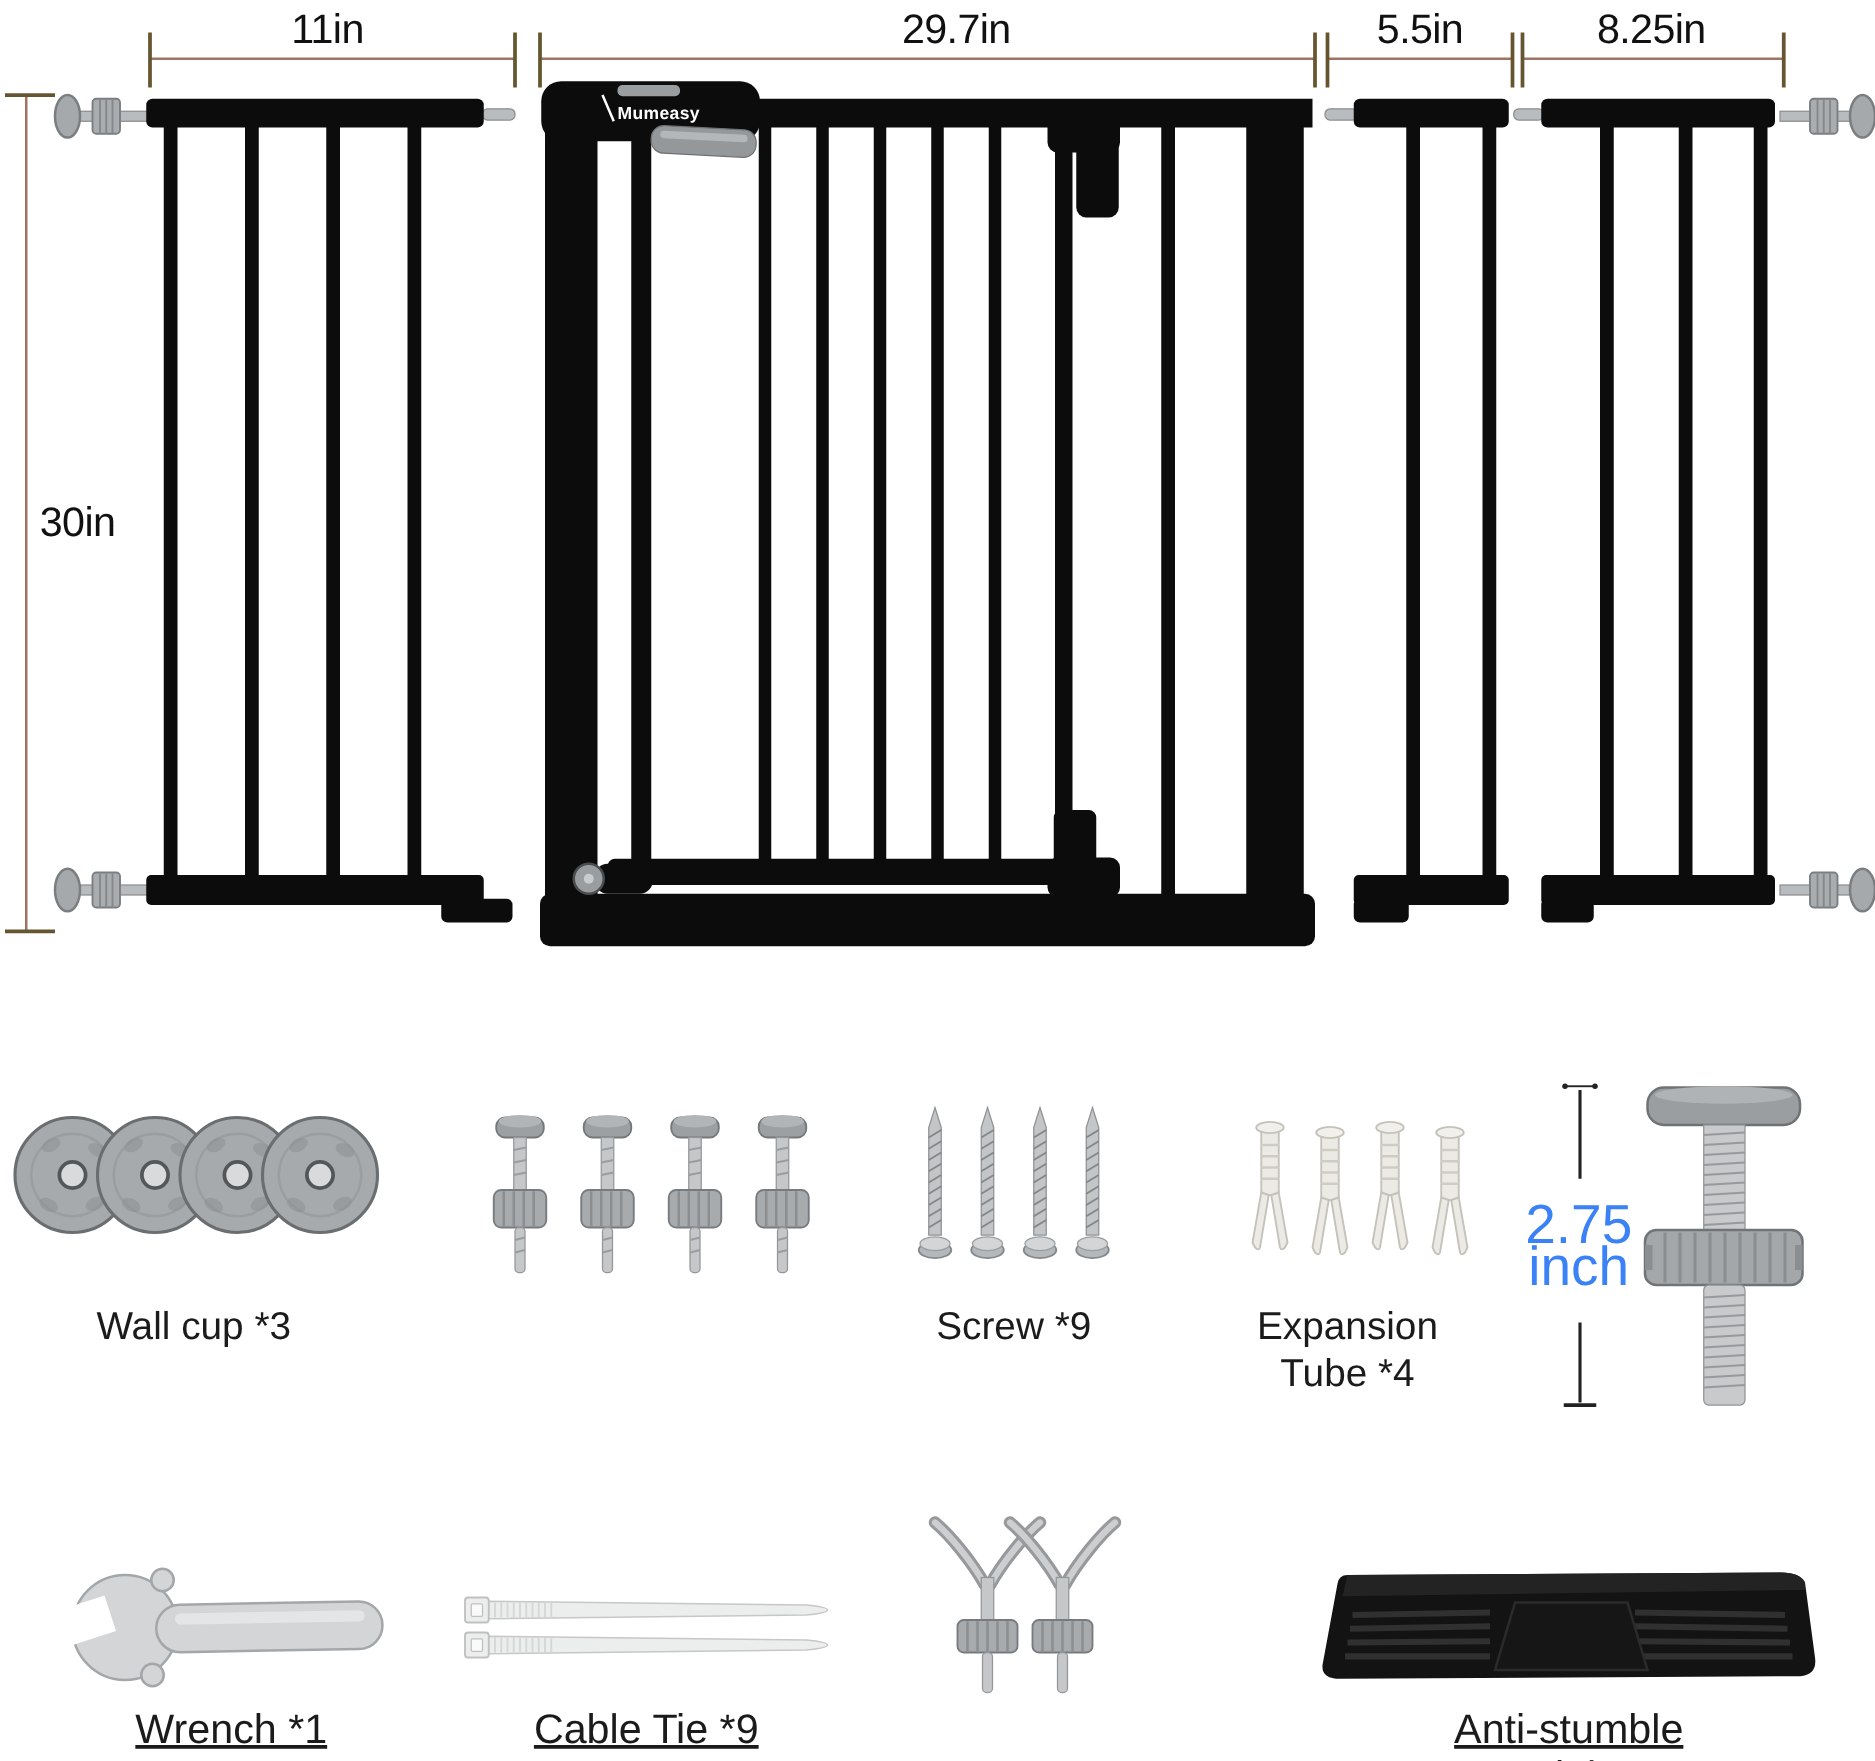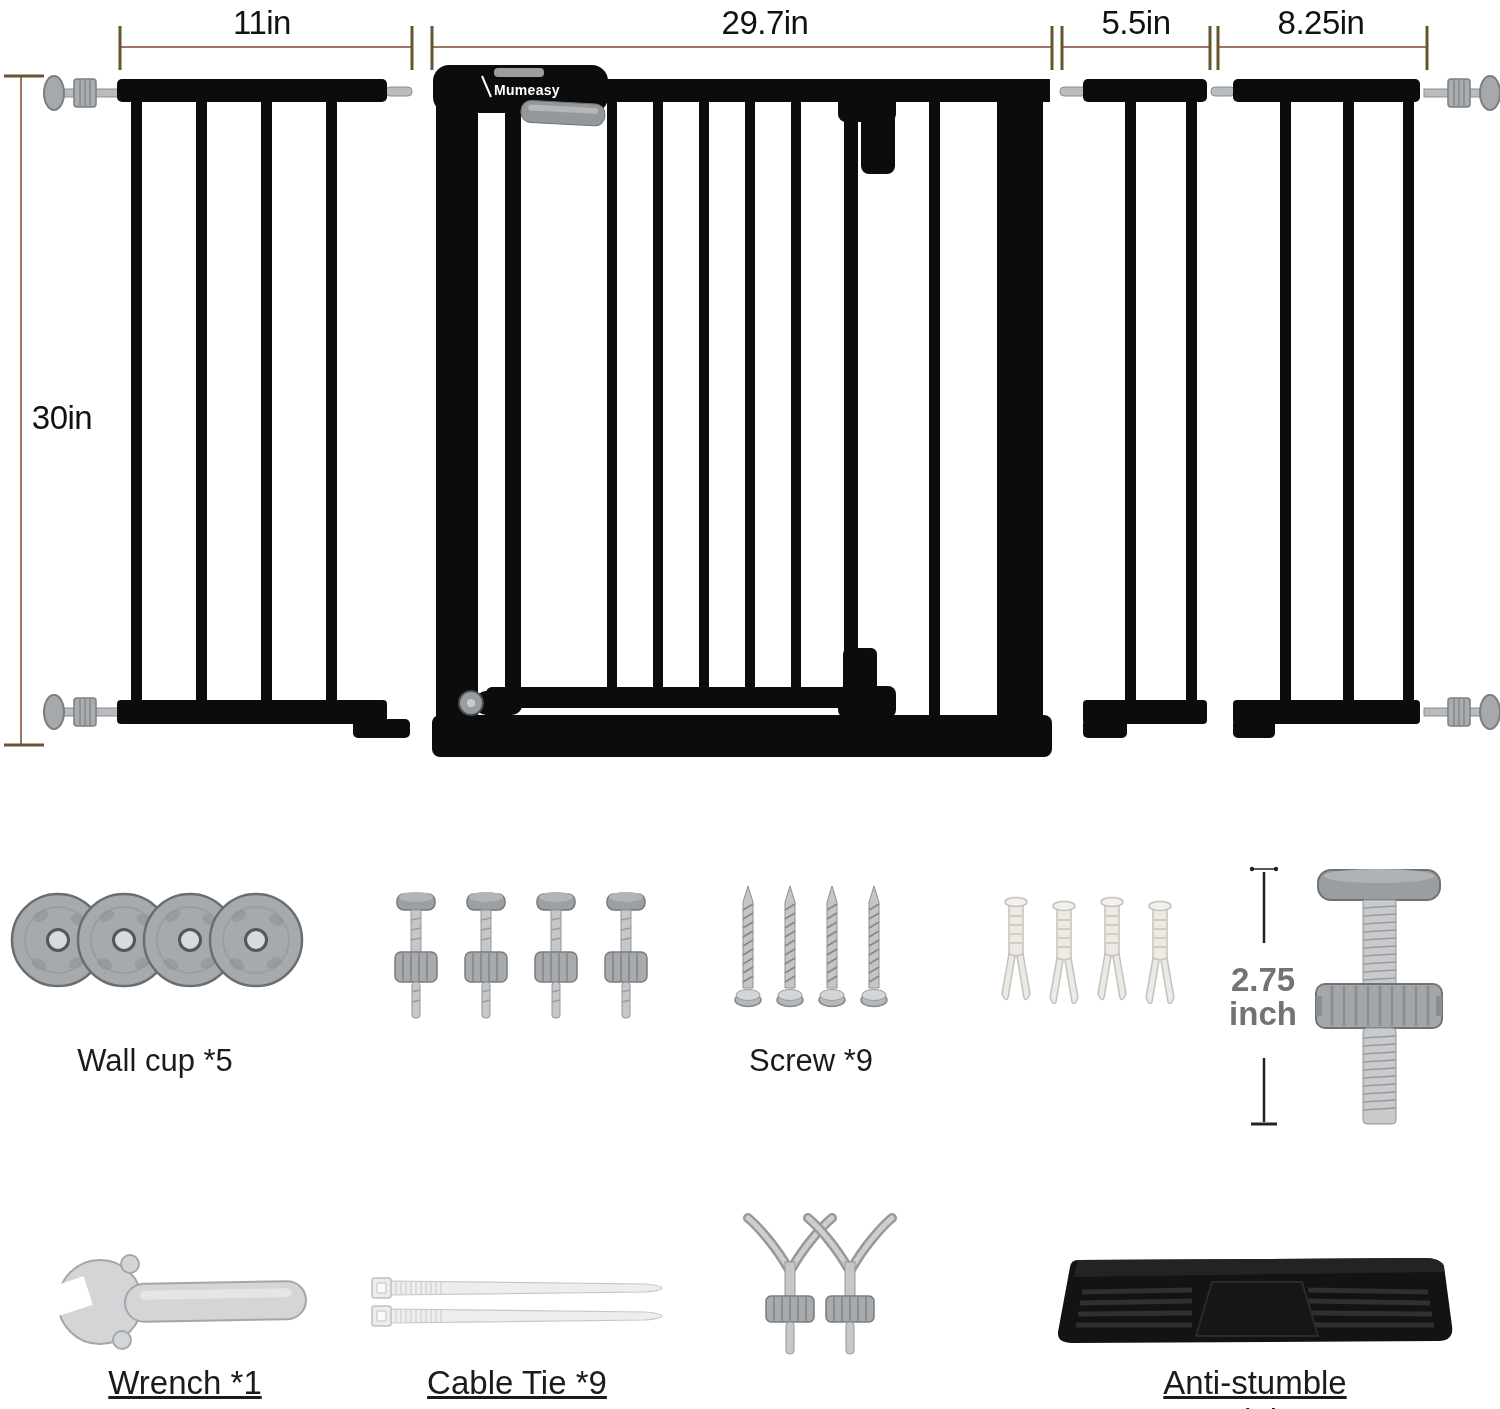--- a/index.html
+++ b/index.html
@@ -4,21 +4,21 @@
 <style>
   html,body{margin:0;padding:0;background:#fff;}
   .canvas{position:relative;width:1500px;height:1409px;background:#ffffff;overflow:hidden;
           font-family:"Liberation Sans","DejaVu Sans",sans-serif;}
   .canvas svg{position:absolute;left:0;top:0;}
   .lbl{position:absolute;transform:translateX(-50%);text-align:center;color:#1b1b1b;
        white-space:pre-line;user-select:none;}
   .dim-label{font-weight:400;font-size:33px;letter-spacing:-0.5px;color:#111;}
   .part-label{font-size:31px;line-height:38px;}
   .part-label-b{font-size:33px;line-height:38px;text-decoration:underline;}
-  .len-label{font-size:33px;font-weight:700;line-height:34px;color:#737373;}
+  .len-label{font-size:44px;font-weight:400;line-height:34px;color:#3b82f6;}
 </style>
 </head>
 <body>
 
 <div class="canvas">
 
 <svg width="1500" height="1409" viewBox="0 0 1500 1409">
   <defs>
 
     <g id="spindle">
@@ -333,20 +333,22 @@
 </svg>
 
 <div class="lbl dim-label" style="left:262px;top:4px">11in</div>
 <div class="lbl dim-label" style="left:765px;top:4px">29.7in</div>
 <div class="lbl dim-label" style="left:1136px;top:4px">5.5in</div>
 <div class="lbl dim-label" style="left:1321px;top:4px">8.25in</div>
 <div class="lbl dim-label" style="left:62px;top:399px">30in</div>
 <div class="lbl len-label" style="left:1263px;top:963px">2.75
 inch</div>
 
-<div class="lbl part-label" style="left:155px;top:1042px">Wall cup *5</div>
+<div class="lbl part-label" style="left:155px;top:1042px">Wall cup *3</div>
 <div class="lbl part-label" style="left:811px;top:1042px">Screw *9</div>
+<div class="lbl part-label" style="left:1078px;top:1042px">Expansion
+Tube *4</div>
 
 <div class="lbl part-label-b" style="left:185px;top:1364px">Wrench *1</div>
 <div class="lbl part-label-b" style="left:517px;top:1364px">Cable Tie *9</div>
 <div class="lbl part-label-b" style="left:1255px;top:1364px">Anti-stumble Pedal *1</div>
 
 </div>
 
 </body></html>

